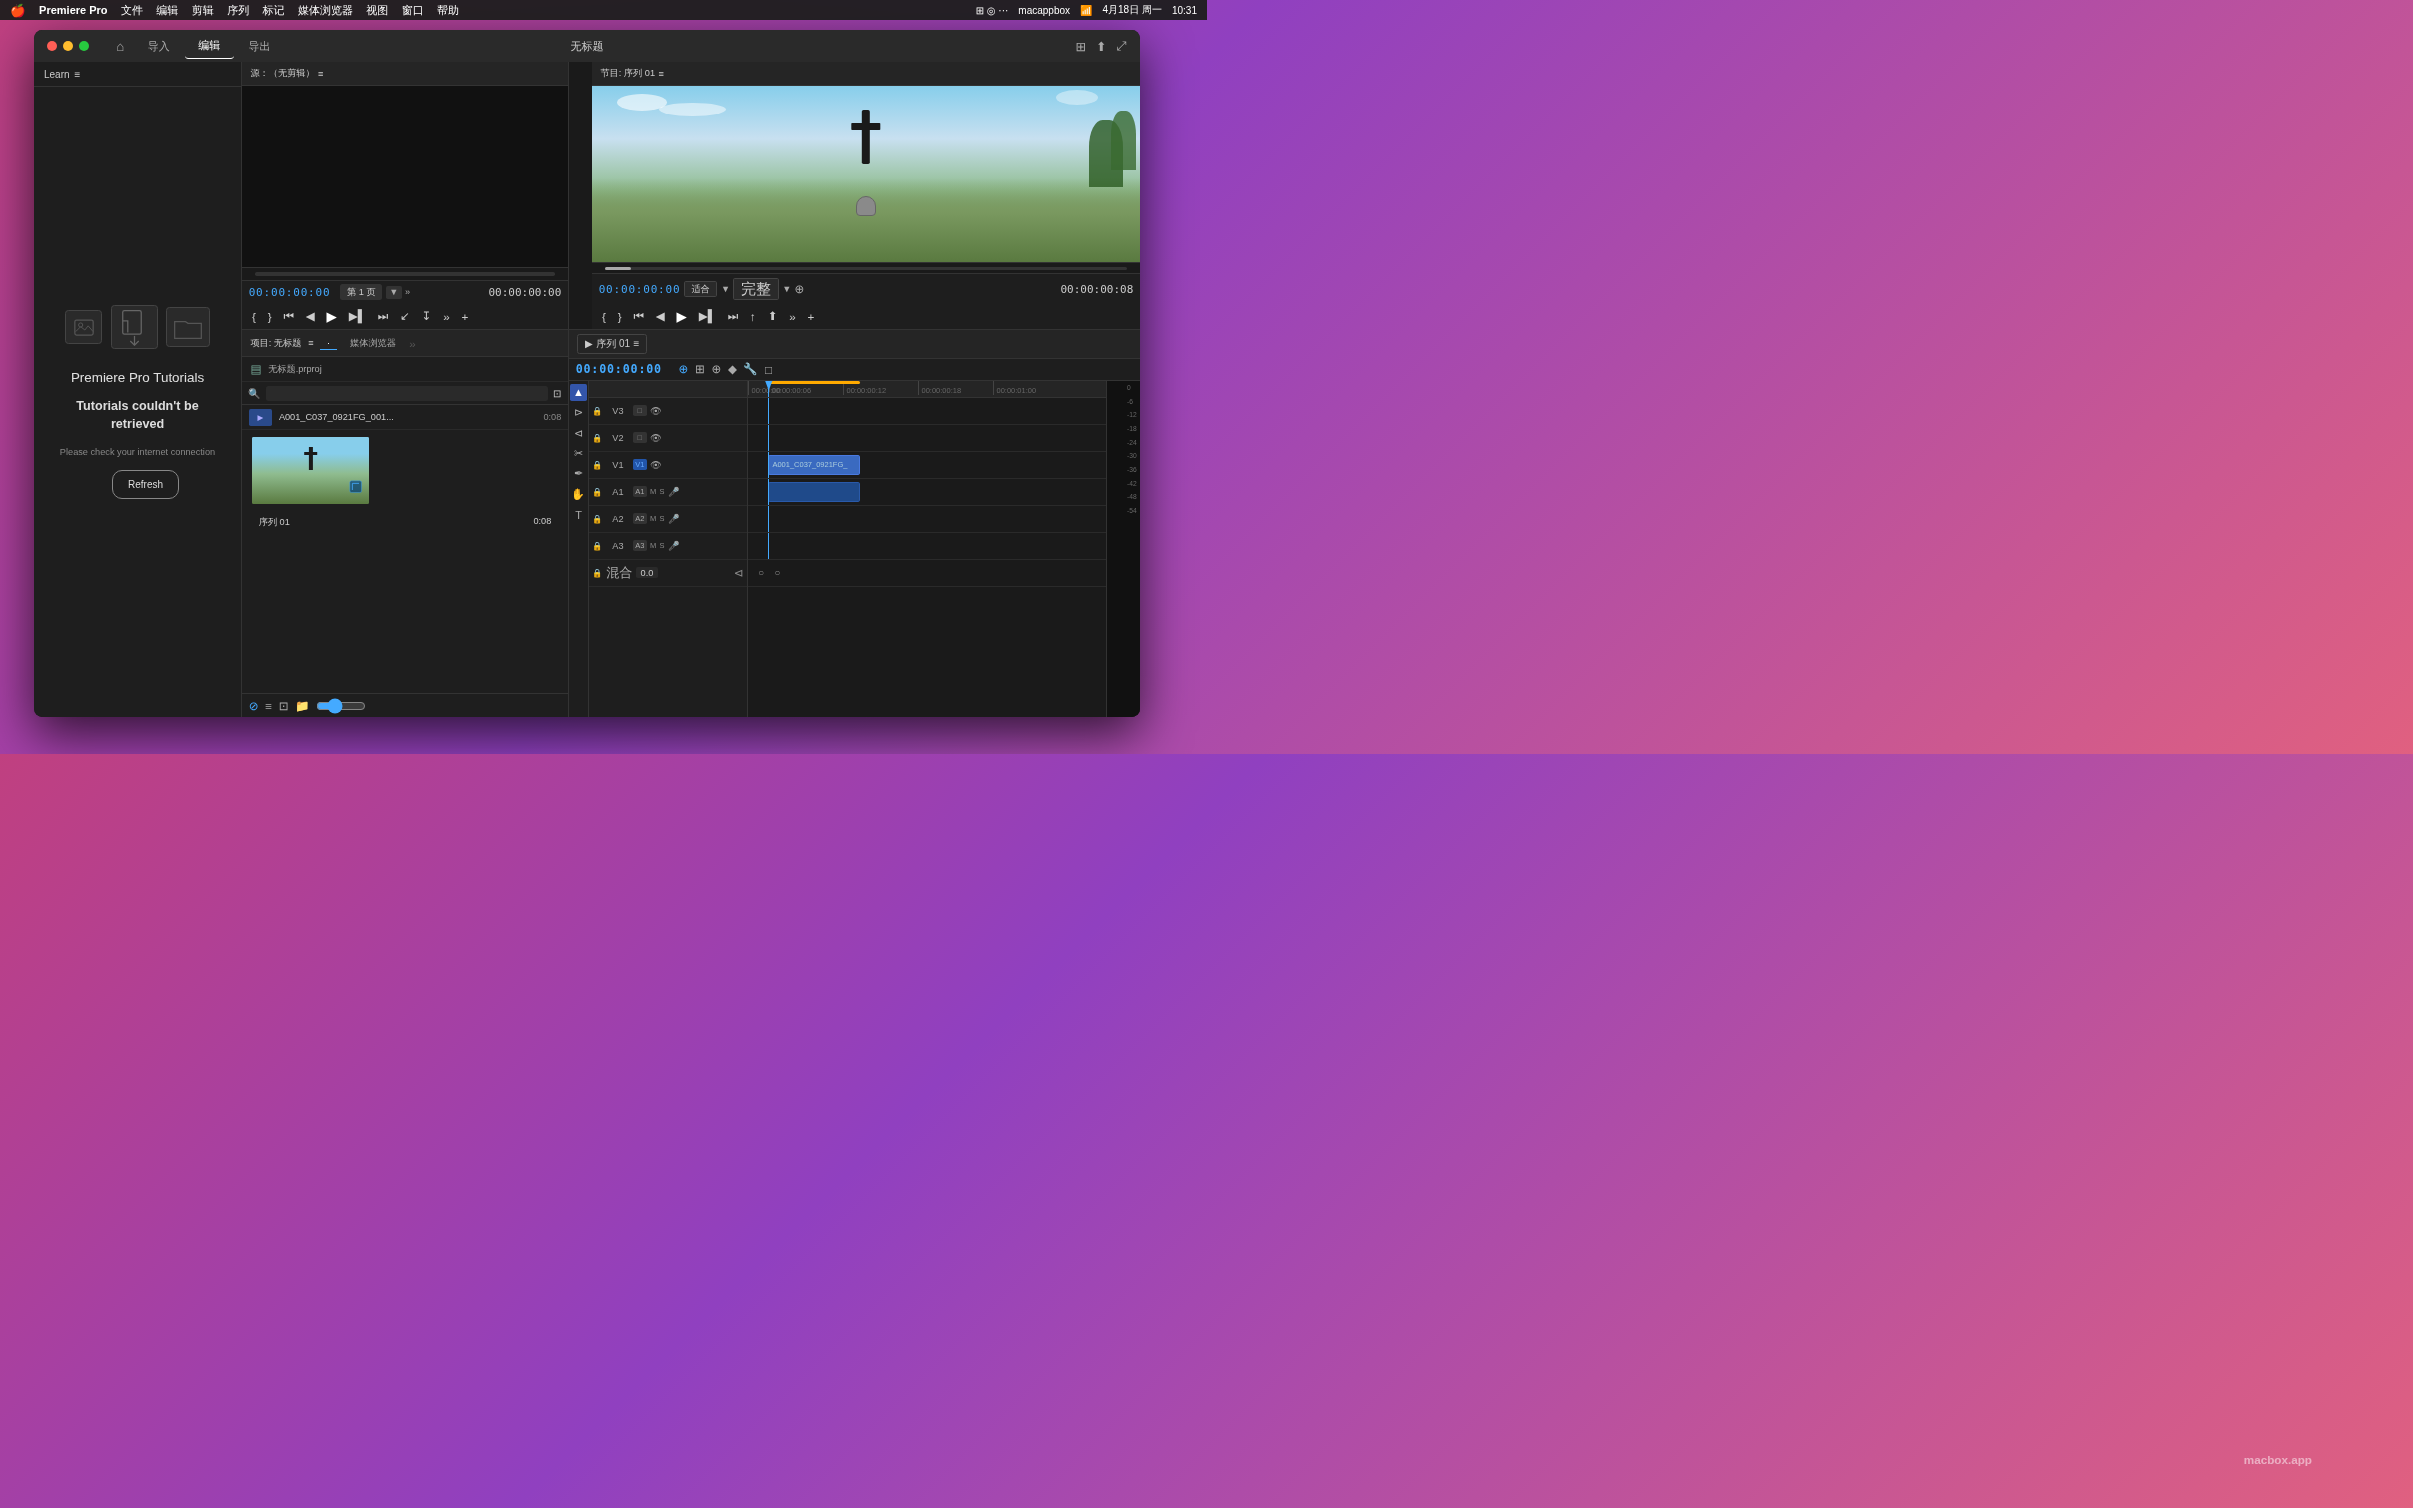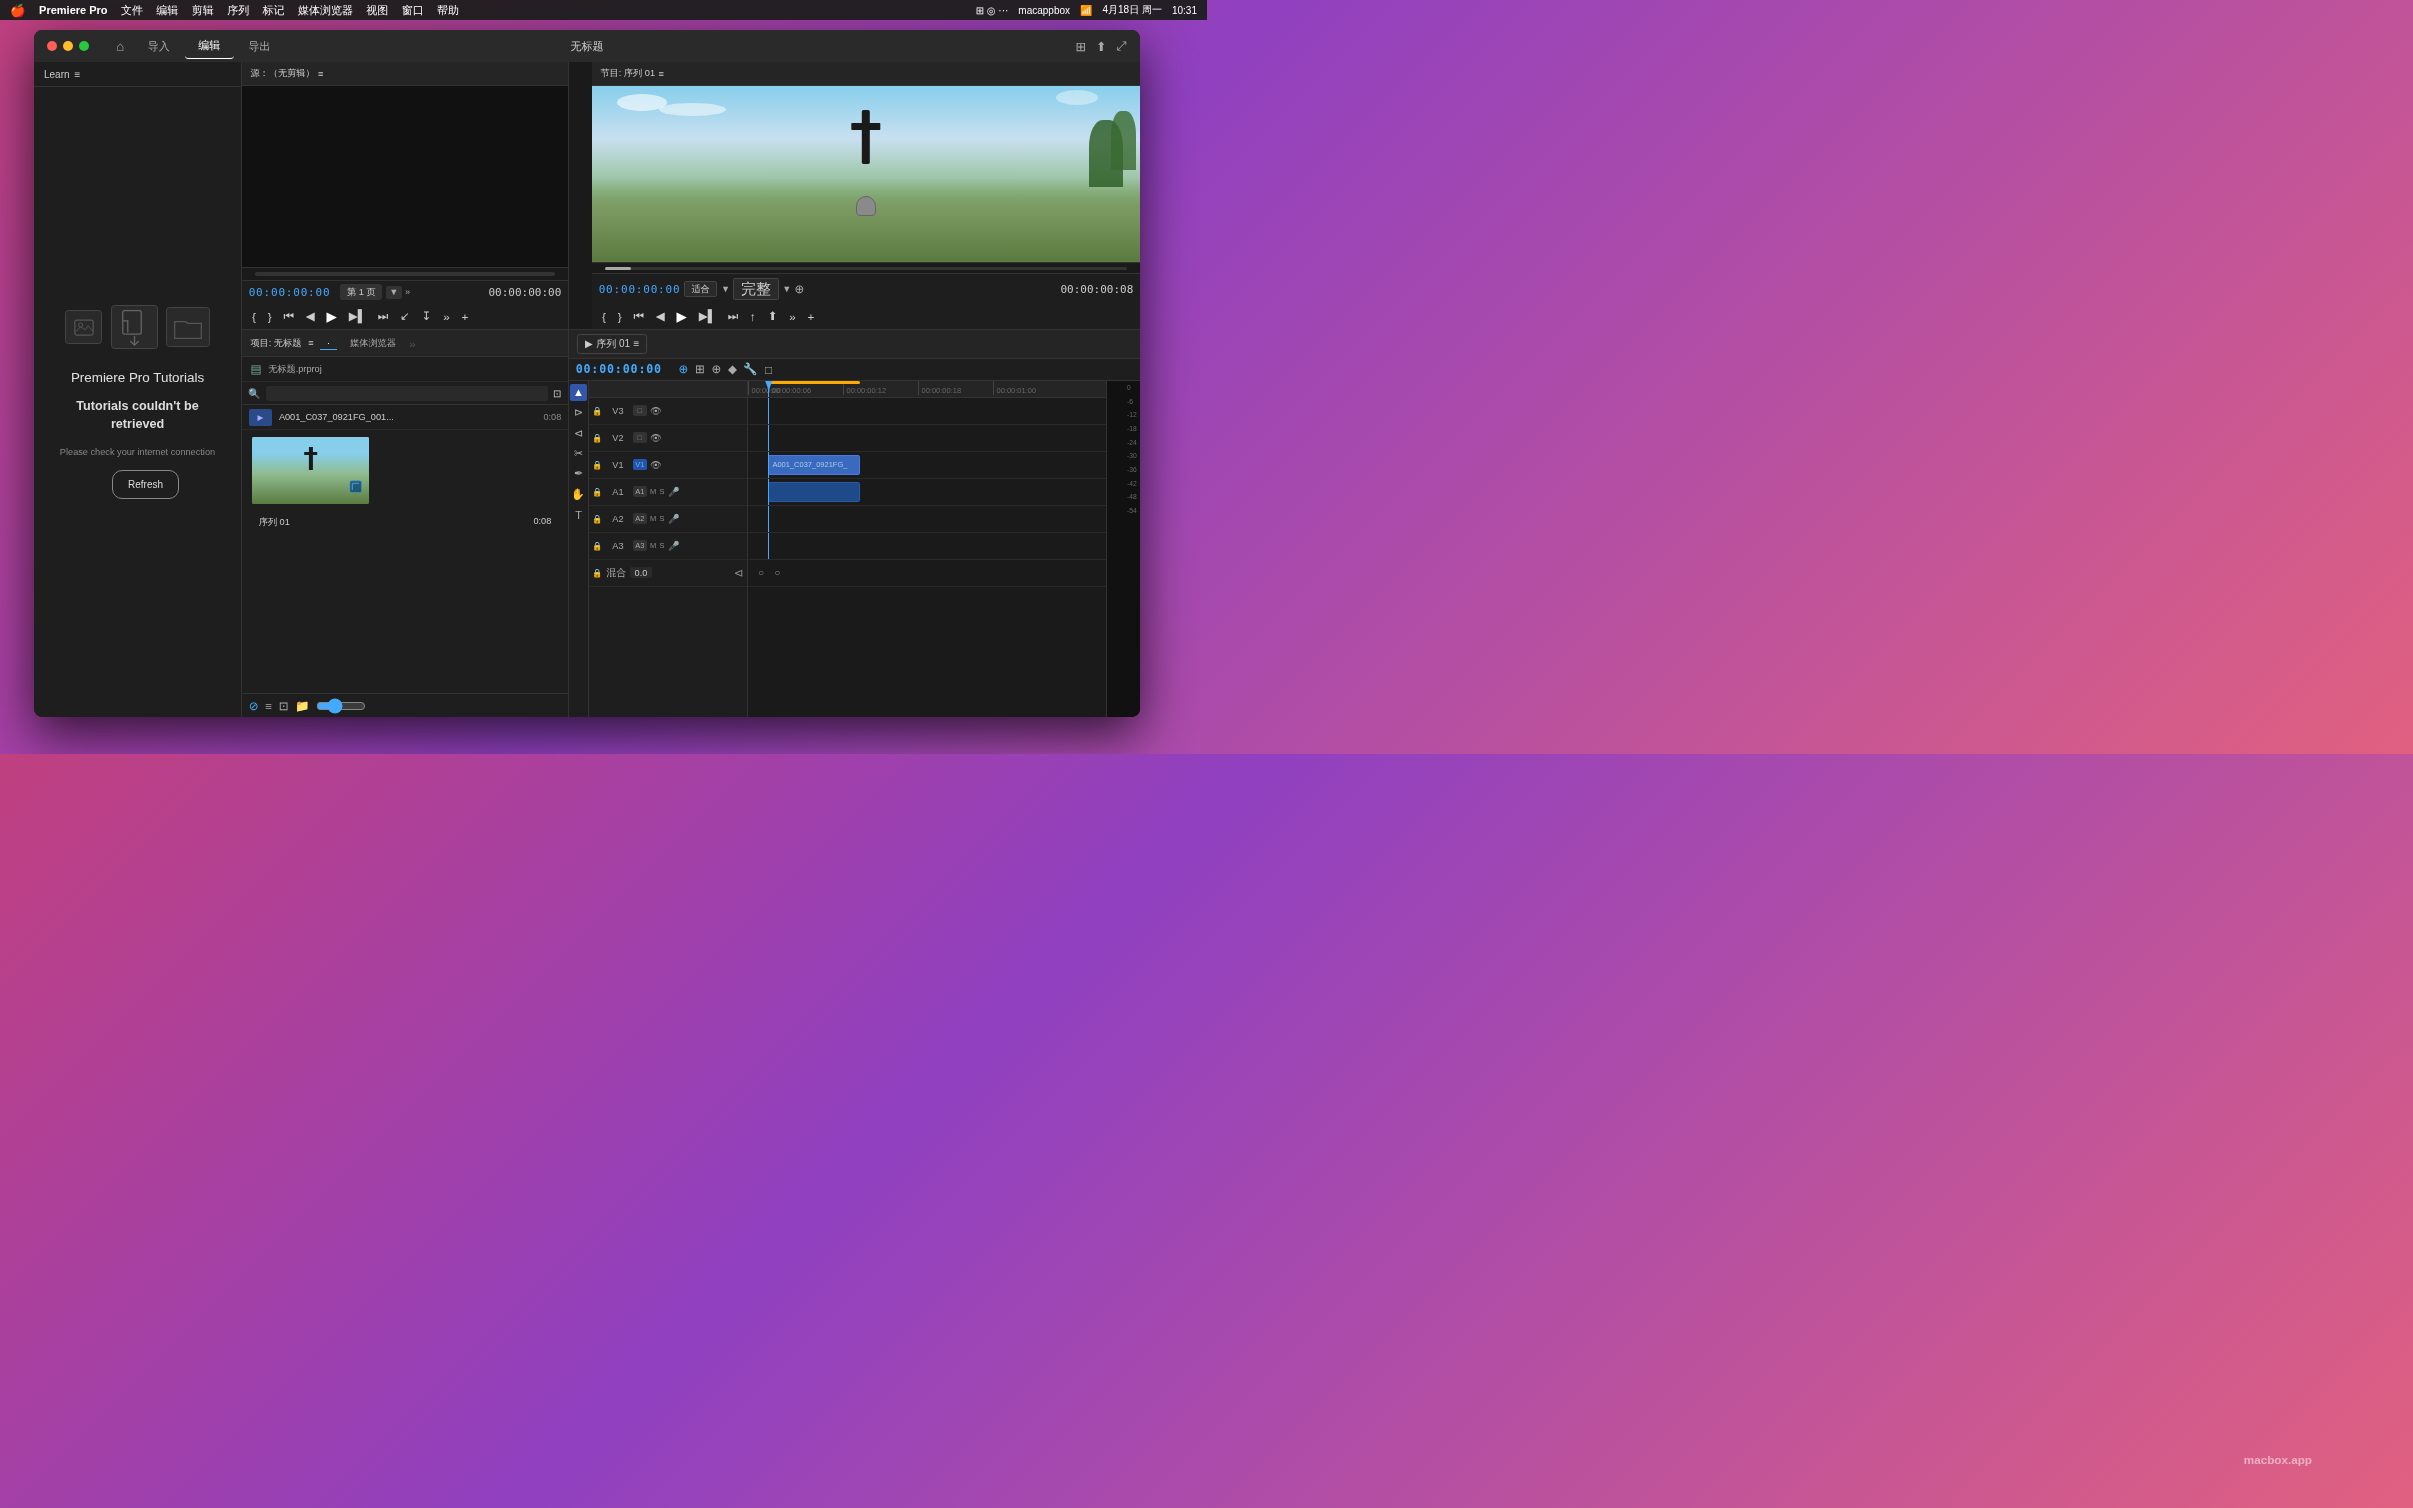--- a/index.html
+++ b/index.html
@@ -644,21 +644,21 @@
     .prog-duration { color: #ccc; font-size: 11px; font-family: monospace; margin-left: auto; }
 
     .mix-row {
       display: flex;
       align-items: center;
       height: 27px;
       border-bottom: 0.8px solid #2a2a2a;
       padding: 0 3.4px;
       gap: 3.4px;
     }
-    .mix-label { font-size: 10px; color: #aaa; text-align: right; }
+    .mix-label { font-size: 13px; color: #aaa; text-align: right; }
     .mix-value { font-size: 9.2px; color: #ccc; background: #2a2a2a; padding: 0.8px 5px; border-radius: 1.7px; }
 
     .seq-end-btn { font-size: 11.7px; color: #888; cursor: pointer; margin-left: auto; }
   </style>
 </head>
 <body>
 
 <div class="menubar">
   <div class="menubar-left">
     <span class="apple-icon">🍎</span>

